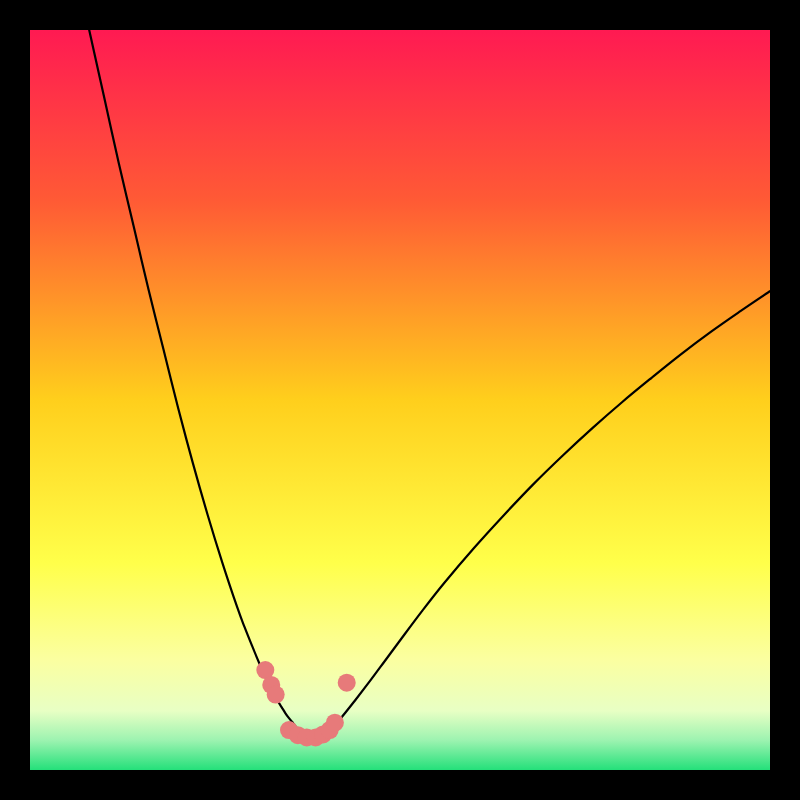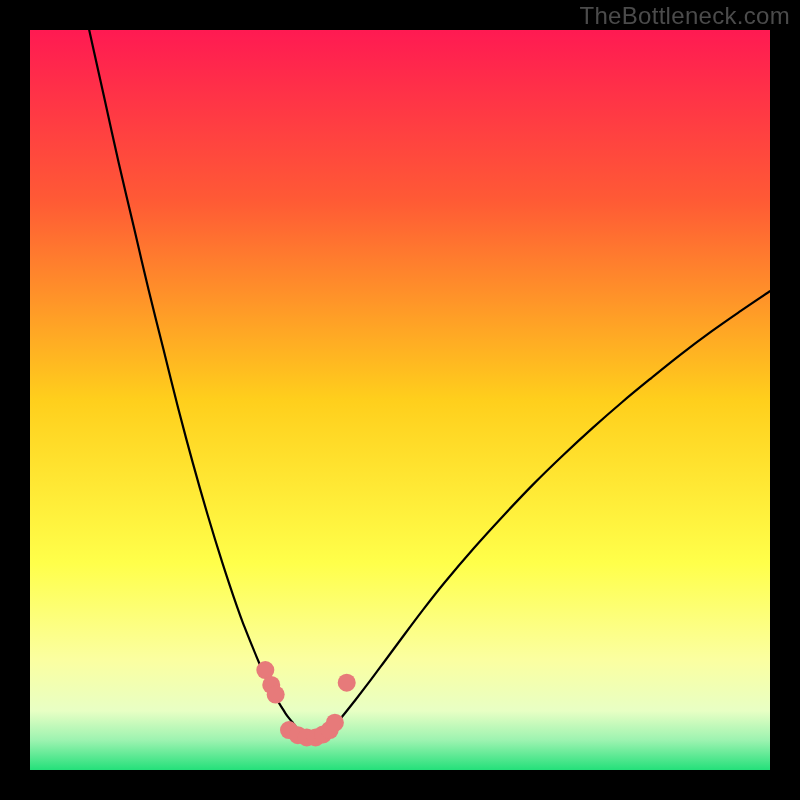--- a/index.html
+++ b/index.html
@@ -38,21 +38,20 @@
     user-select: none;
   }
   svg {
     display: block;
   }
 </style>
 </head>
 <body>
 
 <div class="frame">
-  <div class="watermark">TheBottleneck.com</div>
   <div class="plot">
     <svg id="svg" width="740" height="740" viewBox="0 0 740 740">
       <defs>
         <linearGradient id="bg-grad" x1="0" y1="0" x2="0" y2="1">
           <stop id="g0" offset="0%" stop-color="#ff1a52"></stop>
           <stop id="g1" offset="23%" stop-color="#ff5a35"></stop>
           <stop id="g2" offset="50%" stop-color="#ffcf1c"></stop>
           <stop id="g3" offset="72%" stop-color="#ffff4a"></stop>
           <stop id="g4" offset="85%" stop-color="#fbffa0"></stop>
           <stop id="g5" offset="92%" stop-color="#e8ffc4"></stop>

